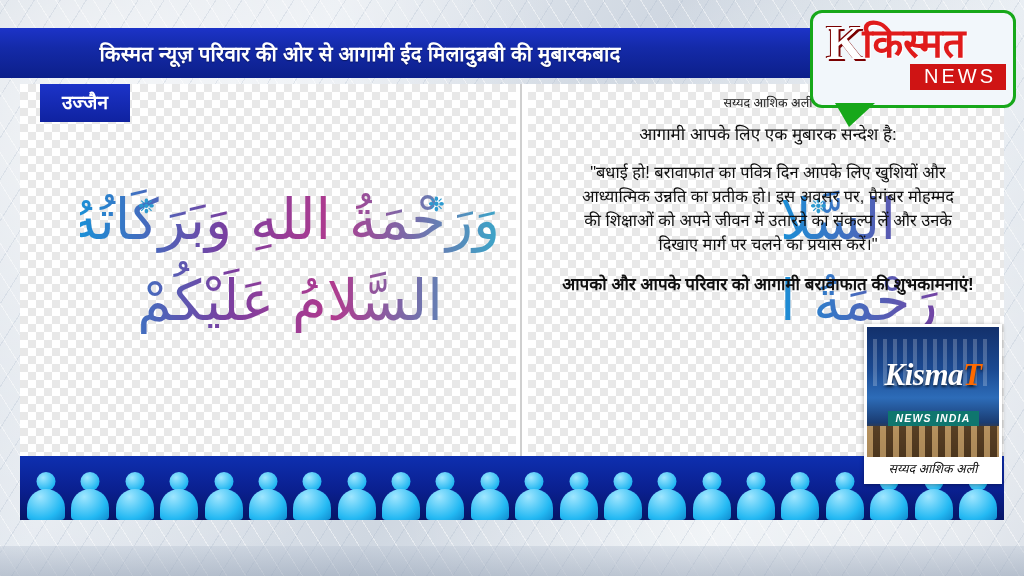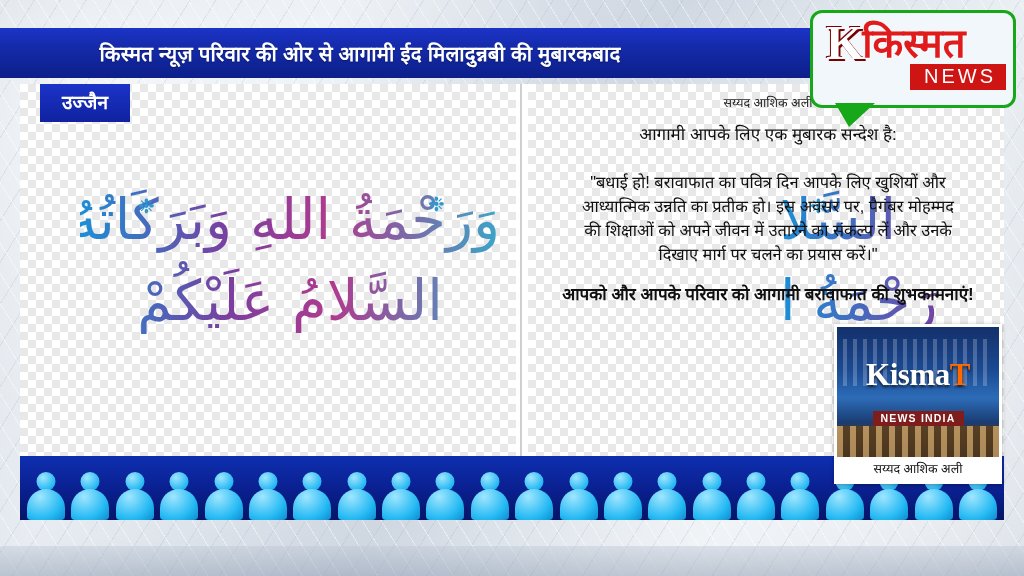--- a/index.html
+++ b/index.html
@@ -187,46 +187,47 @@
   }
   .byline {
     font-size: 12.5px;
     color: #222;
     margin-bottom: 12px;
   }
   .msg-intro {
     font-size: 17px;
     color: #101010;
     line-height: 1.42;
-    margin-bottom: 24px;
+    margin-bottom: 14px;
     font-weight: 500;
   }
   .msg-body {
     font-size: 16.4px;
     color: #101010;
     line-height: 1.46;
     padding: 0 28px;
     margin-bottom: 16px;
   }
   .msg-outro {
     font-size: 17px;
     color: #101010;
     line-height: 1.42;
     font-weight: 700;
   }
 
   
   .inset {
     position: absolute; right: 22px; bottom: 92px;
-    width: 168px; height: 160px;
+    width: 138px; height: 160px;
     border: 3px solid #ffffff;
     background: #0d1b3e;
     z-index: 10;
     overflow: hidden;
     box-shadow: 0 1px 4px rgba(0,0,0,0.35);
+    font-style: italic;
   }
   .inset-photo {
     position: absolute; inset: 0;
     background:
       linear-gradient(180deg, #13306b 0%, #1b4a92 28%, #2d6cb8 46%, #1a3c72 62%, #4a3a2a 68%, #6b5336 100%);
   }
   .inset-photo::before {
     content: "";
     position: absolute; left: 0; right: 0; top: 64%;
     height: 36%;
@@ -250,21 +251,21 @@
   .inset-logo .kw {
     font-size: 31px; font-weight: bold; color: #ffffff;
     font-family: "Liberation Serif", serif;
     text-shadow: 0 2px 3px rgba(0,0,0,0.7);
     letter-spacing: -0.5px;
   }
   .inset-logo .kw .accent { color: #ff6a00; }
   .inset-sub {
     margin-top: 18px;
     display: inline-block;
-    background: #7f1d1d;
+    background: #0f766e;
     color: #ffffff;
     font-size: 10.5px; font-weight: bold;
     letter-spacing: 1.2px;
     padding: 1px 8px 2px 8px;
   }
   .inset-caption {
     position: absolute; left: 0; right: 0; bottom: 0;
     background: #ffffff;
     color: #111;
     font-size: 12.5px;

